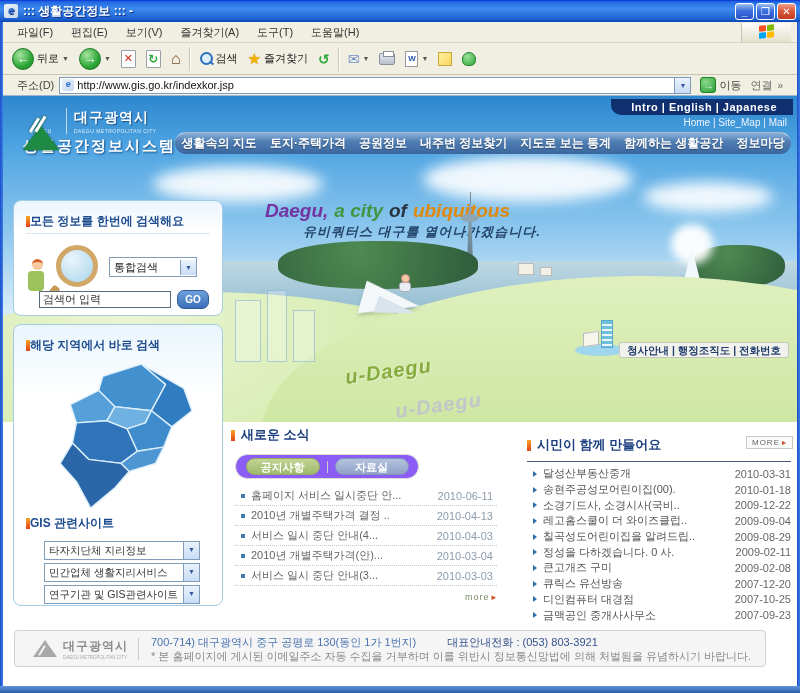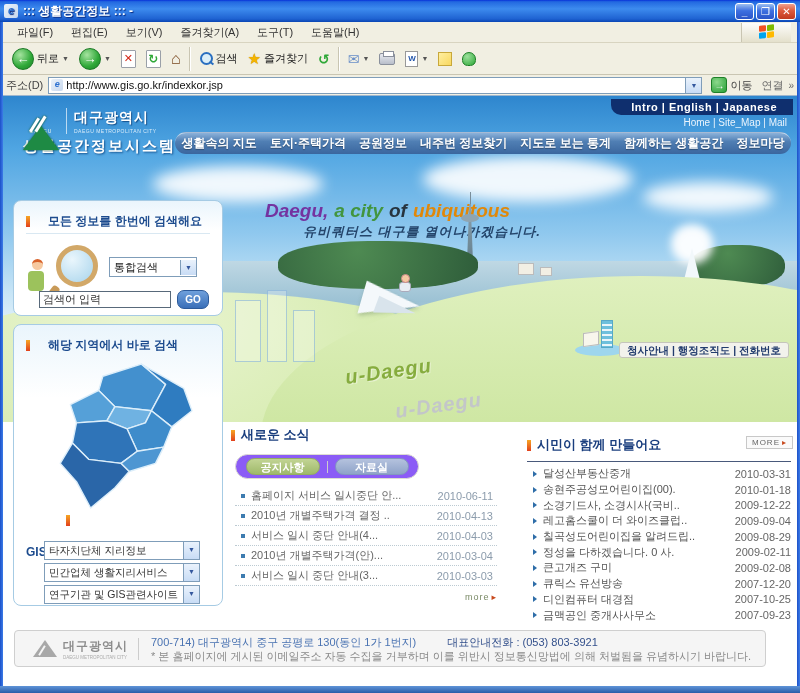--- a/index.html
+++ b/index.html
@@ -51,21 +51,21 @@
   .hist-ic { color:#2FA838; font-size:14px; font-weight:bold; }
   .mail-ic { color:#6A8FC8; font-size:14px; }
   .print-ic { width:16px; height:12px; background:linear-gradient(#E8EAF0,#B8BECA); border:1px solid #8A909C; border-radius:2px; position:relative; }
   .print-ic::before { content:""; position:absolute; left:3px; top:-3px; width:9px; height:4px; background:#fff; border:1px solid #8A909C; }
   .edit-ic { width:13px; height:16px; background:#fff; border:1px solid #999; font-size:8px; font-weight:bold; color:#2255AA;
     text-align:center; line-height:14px; }
   .note-ic { width:14px; height:14px; background:linear-gradient(135deg,#FFEFA0,#F8D860); border:1px solid #C8A83A; }
   .msn-ic { width:14px; height:14px; border-radius:50% 50% 40% 40%; background:radial-gradient(circle at 35% 30%,#9CE09C,#2FA838); border:1px solid #1E8028; }
 
   .addressbar { position:absolute; left:3px; right:3px; top:75px; height:21px; background:#F1EFE2;
-    border-bottom:1px solid #9EB6CE; display:flex; align-items:center; padding:0 3px; gap:5px; font-size:11px; color:#444; }
+    border-bottom:1px solid #9EB6CE; display:flex; align-items:center; padding:0 14px; gap:5px; font-size:11px; color:#444; }
   .addr-field { flex:1; display:flex; align-items:center; height:17px; background:#fff; border:1px solid #7F9DB9; padding-left:2px; }
   .addr-field .ie-icon { width:12px; height:12px; line-height:11px; font-size:9px; margin-right:3px; }
   .addr-input { flex:1; border:0; outline:0; font-size:11px; font-family:inherit; color:#111; height:14px; }
   .combo-btn { width:16px; height:15px; background:linear-gradient(180deg,#EAF2FC,#C8DCF5); border-left:1px solid #7F9DB9;
     color:#35589E; font-size:7px; text-align:center; line-height:15px; }
   .go-btn { display:flex; align-items:center; gap:3px; padding:0 4px; height:18px; }
   .go-ic { width:16px; height:16px; border-radius:3px; background:radial-gradient(circle at 35% 30%,#8CD88C,#27A035); border:1px solid #1E8028;
     color:#fff; font-size:10px; font-weight:bold; text-align:center; line-height:15px; }
   .links-lbl { color:#666; }
   .chev { color:#666; font-size:10px; }
@@ -144,41 +144,41 @@
   .quick-links { position:absolute; left:616px; top:246px; height:16px; padding:0 7px; background:#F2F2EC;
     border:1px solid #C5C5BC; border-radius:3px; font-size:10.5px; font-weight:bold; color:#223C6E; line-height:14px; white-space:nowrap; }
 
   .wm { position:absolute; font-size:20px; font-weight:bold; font-style:italic; letter-spacing:1px; transform:rotate(-8deg); }
   .wm1 { left:342px; top:264px; color:#86AC3E; text-shadow:1px 1px 0 #E8F2D2; }
   .wm2 { left:392px; top:298px; color:#C3C6C9; }
 
   
   .side-box { position:absolute; left:10px; width:210px; background:linear-gradient(180deg,#EAF5FC,#FFFFFF 26%);
     border:1px solid #A6CBE4; border-radius:8px; z-index:5; }
-  .sb-title { position:absolute; left:12px; display:flex; align-items:center; gap:18px;
+  .sb-title { position:absolute; left:12px; display:flex; align-items:center; gap:0;
     font-size:12px; font-weight:bold; color:#1C4B8E; white-space:nowrap; }
   .tbar { width:4px; height:11px; background:linear-gradient(180deg,#F6A623,#E2401C); }
   .box1 { top:104px; height:116px; }
   .box1-hr { position:absolute; left:12px; right:12px; top:32px; border-top:1px solid #D9E8F2; }
   .mag-big { position:absolute; left:42px; top:44px; width:42px; height:42px; border-radius:50%; border:5px solid #D2A868;
     background:radial-gradient(circle at 35% 30%,#EAF6FC,#A8D4EC); }
   .mag-handle { position:absolute; left:34px; top:84px; width:8px; height:18px; background:#C89A58; border-radius:3px; transform:rotate(38deg); }
   .gal-head { position:absolute; left:18px; top:58px; width:11px; height:11px; border-radius:50%; background:#F6C9A0; border-top:3px solid #D8622A; }
   .gal-body { position:absolute; left:14px; top:70px; width:16px; height:20px; border-radius:4px; background:#9CC25C; }
   .side-combo { position:absolute; left:95px; top:56px; width:88px; height:20px; background:#fff; border:1px solid #7F9DB9;
     display:flex; align-items:center; font-size:11px; color:#222; }
   .side-combo .lbl { flex:1; padding-left:4px; }
   .side-input { position:absolute; left:25px; top:90px; width:132px; height:17px; border:1px solid #58697A;
     font-size:11px; font-family:inherit; color:#333; padding:0 3px; outline:0; }
   .go-small { position:absolute; left:163px; top:89px; width:32px; height:19px; border-radius:7px; border:1px solid #2C5A9A;
     background:linear-gradient(180deg,#6FA0DC,#3A6FB8); color:#fff; font-size:10px; font-weight:bold; text-align:center; line-height:17px; }
 
   .box2 { top:228px; height:282px; }
   .map-wrap { position:absolute; left:15px; top:33px; width:178px; height:152px; }
-  .gis-title { top:190px;flex-direction:column; }
+  .gis-title { top:190px; }
   .gis-select { position:absolute; left:30px; width:156px; height:19px; background:#fff; border:1px solid #7F9DB9;
     display:flex; align-items:center; font-size:10.5px; color:#333; }
   .gis-select .lbl { flex:1; padding-left:4px; white-space:nowrap; overflow:hidden; }
   .gis-select .combo-btn { height:17px; }
 
   
   .section-title { display:flex; align-items:center; gap:6px; font-size:13px; font-weight:bold; color:#1A3E7E; white-space:nowrap; }
   .news { position:absolute; left:228px; top:330px; width:272px; }
   .tabs { position:absolute; left:4px; top:28px; width:184px; height:25px; border:1px solid #DDDDD2; border-radius:13px;
     background:#8b5cf6; display:flex; align-items:center; justify-content:space-around; padding:0 6px; }

